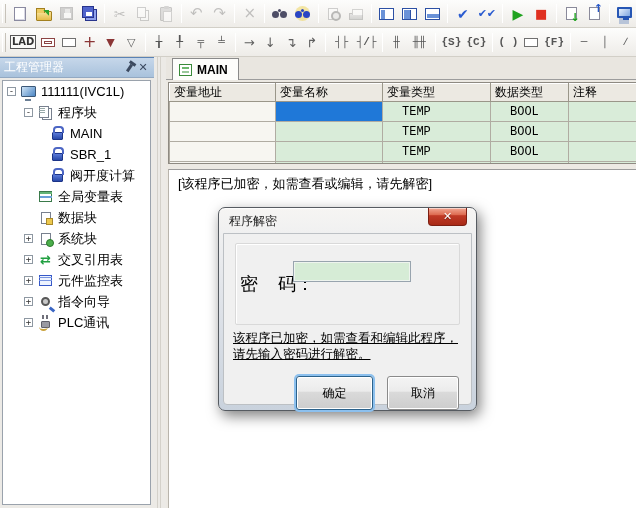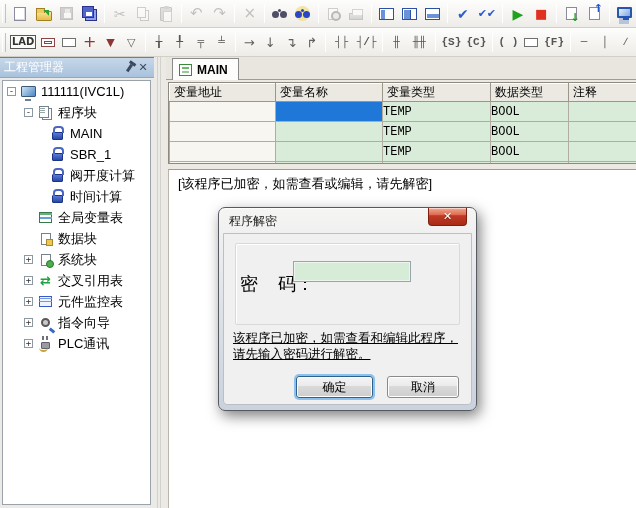--- a/index.html
+++ b/index.html
@@ -100,21 +100,21 @@
   #tabbar { position:absolute; left:0; top:0; right:0; height:23px; background:#e9e6e0; border-bottom:1px solid #9c9c9c; display:flex; align-items:flex-end; }
   .tab { display:flex; align-items:center; gap:5px; height:22px; margin-left:6px; padding:0 10px 0 6px;
          background:#fdfdfb; border:1px solid #8a8a8a; border-bottom:none; font-size:12px; font-weight:bold; position:relative; top:1px; }
   .tab-icon { width:13px; height:12px; background:#fff; border:1px solid #3a8a3a; position:relative; }
   .tab-icon::before { content:""; position:absolute; left:2px; top:2px; right:2px; height:2px; background:#6cb86c; box-shadow:0 4px 0 #9ac89a; }
 
   #tablewrap { position:absolute; left:2px; right:0; top:25px; height:82px; overflow:hidden; background:#fff; border:1px solid #8e8a82; border-right:none; }
   table.vartable { border-collapse:collapse; table-layout:fixed; width:470px; font-size:12px; }
   .vartable th { height:18px; background:#ece9e2; border:1px solid #9a9689; border-top-color:#fff; border-left-color:#fff;
                  font-weight:normal; text-align:left; padding:0 4px; }
-  .vartable td { height:20px; border:1px solid #b0aca2; padding:0 0; font-family:"Liberation Mono","DejaVu Sans Mono",monospace; font-size:12px; }
+  .vartable td { height:20px; border:1px solid #b0aca2; padding:0 19px; font-family:"Liberation Mono","DejaVu Sans Mono",monospace; font-size:12px; }
   .c-addr { background:#f7f6f1; }
   .c-grn { background:#d9ecd9; }
   .c-sel { background:#1f78d8 !important; }
 
   #editor { position:absolute; left:2px; right:0; top:112px; bottom:0; background:#fff; border-top:1px solid #9c9c9c; border-left:1px solid #b8b4ac; }
   #notice { position:absolute; left:9px; top:5px; color:#000000; font-size:13px; }
 
   
   #dialog { position:absolute; left:218px; top:207px; width:259px; height:204px; border-radius:7px;
             background:linear-gradient(180deg,#f6f5f3,#e2e5ea 40%,#c9d2dd); border:1px solid #565b61;
@@ -123,21 +123,21 @@
   #dlg-close { position:absolute; right:9px; top:0px; width:39px; height:18px; border:1px solid #7c1f12; border-top:none; border-radius:0 0 4px 4px;
                background:linear-gradient(#f2a793,#dd6b50 40%,#c03a26 45%,#a82a16); color:#fff; font-size:11px; font-weight:bold;
                display:flex; align-items:center; justify-content:center; box-shadow:inset 0 1px 0 rgba(255,255,255,.5); cursor:default;
                text-shadow:0 1px 1px rgba(0,0,0,.4); font-family:"DejaVu Sans",sans-serif; }
   #dlg-client { position:absolute; left:4px; right:4px; top:25px; bottom:5px; background:#f0f0f0; border:1px solid #bcc0c4; border-radius:0 0 4px 4px; }
   #dlg-group { position:absolute; left:11px; right:11px; top:9px; height:82px; border:1px solid #d9d9d9; box-shadow:inset 1px 1px 0 #fff; border-radius:2px; }
   #dlg-pwd-label { position:absolute; left:16px; top:38px; font-size:18px; white-space:pre; }
   #dlg-pwd-input { position:absolute; left:69px; top:27px; width:118px; height:21px; background:#d6ecd6; border:1px solid #98a4ae;
                    box-shadow:inset 0 0 0 1px #eef4ee; font-size:13px; padding:0 4px; outline:none; }
   #dlg-msg { position:absolute; left:9px; top:96px; font-size:12.5px; line-height:16px; color:#000;text-decoration:underline; }
-  .dlg-btn { position:absolute; top:142px; height:22px; font-size:12px; border-radius:3px; cursor:default;
+  .dlg-btn { position:absolute; top:142px; height:34px; font-size:12px; border-radius:3px; cursor:default;
              background:linear-gradient(#f4f4f4,#ebebeb 45%,#dadada 46%,#cdcdcd); display:flex; align-items:center; justify-content:center; }
   #btn-ok { left:72px; width:77px; border:1px solid #2c628b; box-shadow:0 0 0 2px #8cc0ee, inset 0 0 0 1px #fff; }
   #btn-cancel { left:163px; width:72px; border:1px solid #8a8a8a; box-shadow:inset 0 0 0 1px #fff; }
 </style>
 </head>
 <body>
 
 <div id="toolbar1" class="toolbar">
     <span class="tgrip"></span>
     <button class="tb">
@@ -346,26 +346,20 @@
       <span class="ticon">
           <span class="t-lock"></span>
         </span>
       <span>SBR_1</span>
     </div>
     <div class="trow lv2">
       <span class="ticon">
           <span class="t-lock"></span>
         </span>
       <span>阀开度计算</span>
-    </div>
-    <div class="trow lv2">
-      <span class="ticon">
-          <span class="t-lock"></span>
-        </span>
-      <span>时间计算</span>
     </div>
     <div class="trow lv1">
       <span class="exp-spacer"></span>
       <span class="ticon">
           <span class="t-gvtable"></span>
         </span>
       <span>全局变量表</span>
     </div>
     <div class="trow lv1">
       <span class="exp-spacer"></span>

